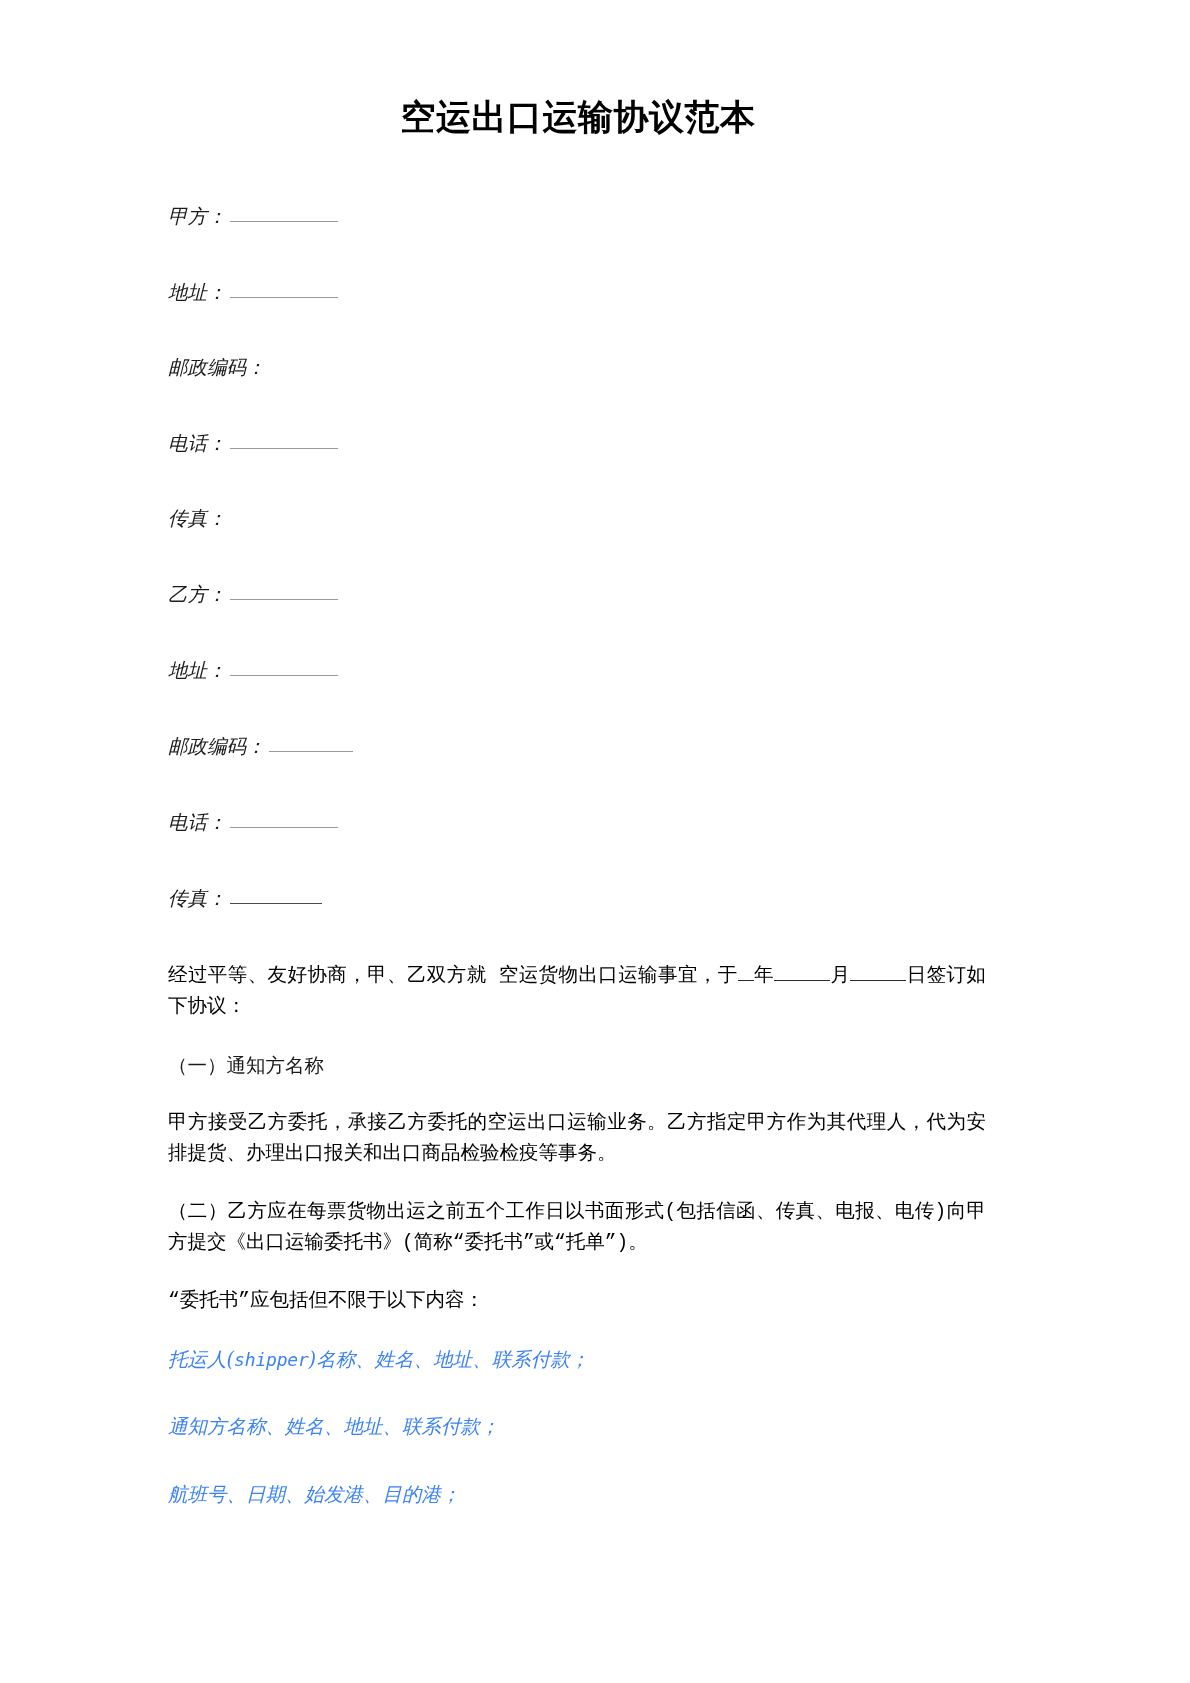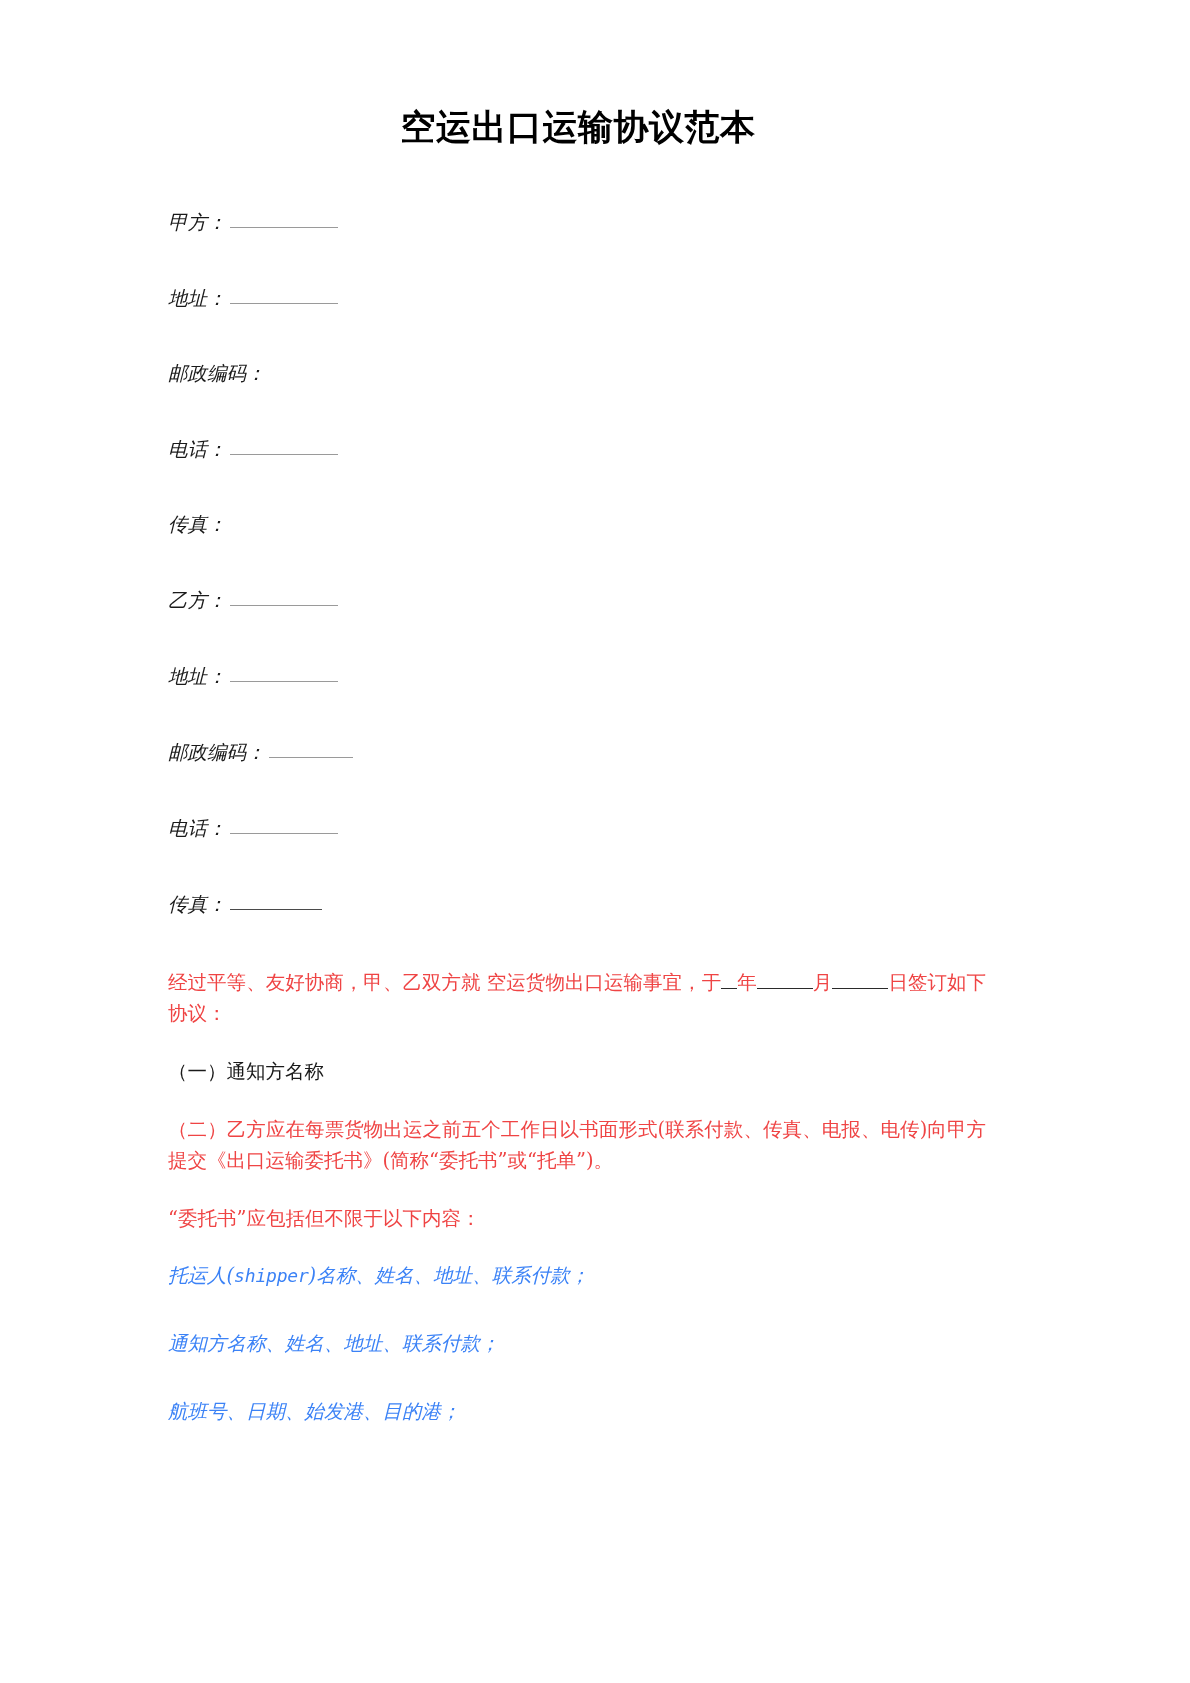--- a/index.html
+++ b/index.html
@@ -27,27 +27,27 @@
 
   .content {
     position: absolute;
     left: 168px;
     top: 0;
     width: 820px;
   }
 
   
   .doc-title {
-    font-family: Liberation Sans, sans-serif;
+    font-family: Liberation Mono, monospace;
     font-weight: bold;
     font-size: 35px;
     line-height: 1.25;
     text-align: center;
     letter-spacing: 0.5px;
-    margin: 17px;
+    margin: 11px;
     padding-top: 88px;
     color: #000000;
   }
 
   
   .form-block {
     margin-top: 60px;
   }
   .field-row {
     font-size: 19.5px;
@@ -70,25 +70,26 @@
   .field-blank.w-long   { width: 108px; }
   .field-blank.w-mid    { width: 92px;  }
   .field-blank.w-short  { width: 84px;  }
   .field-blank.w-none   { width: 0;     border-bottom: none; }
   .field-blank.dark     { border-bottom: 1px solid #4a4a4a; }
 
   
   .para {
     font-size: 19.5px;
     line-height: 1.62;
-    color: #ef4444;
+    color: #000000;
     margin: 0 0 26px 0;
     text-align: justify;
     text-justify: inter-ideograph;
     width: 818px;
+    font-family: Liberation Mono, monospace;
   }
 
   .section-head {
     font-size: 19.5px;
     line-height: 1.62;
     color: #1a1a1a;
     margin: 0 0 26px 0;
   }
 
   .list-item {
@@ -168,22 +169,23 @@
       <div class="field-row">
         <span class="field-label">传真：</span><span class="field-blank w-mid dark"></span>
       </div>
 
     </div>
 
     <p class="para"><span>经过平等、友好协商，甲、乙双方就 空运货物出口运输事宜，于</span><span class="inline-blank ib-xs"></span><span>年</span><span class="inline-blank ib-sm"></span><span>月</span><span class="inline-blank ib-sm"></span><span>日签订如下协议：</span></p>
 
     <p class="section-head">（一）通知方名称</p>
 
+    <p class="para">甲方接受乙方委托，承接乙方委托的空运出口运输业务。乙方指定甲方作为其代理人，代为安排提货、办理出口报关和出口商品检验检疫等事务。</p>
 
-    <p class="para">（二）乙方应在每票货物出运之前五个工作日以书面形式(联系付款、传真、电报、电传)向甲方提交《出口运输委托书》(简称“委托书”或“托单”)。</p>
+    <p class="para">（二）乙方应在每票货物出运之前五个工作日以书面形式(包括信函、传真、电报、电传)向甲方提交《出口运输委托书》(简称“委托书”或“托单”)。</p>
 
     <p class="para">“委托书”应包括但不限于以下内容：</p>
 
     <p class="list-item"><span>托运人(</span><span class="mono">shipper</span><span>)名称、姓名、地址、联系付款；</span></p>
 
 
     <p class="list-item"><span>通知方名称、姓名、地址、联系付款；</span></p>
 
     <p class="list-item"><span>航班号、日期、始发港、目的港；</span></p>
 

